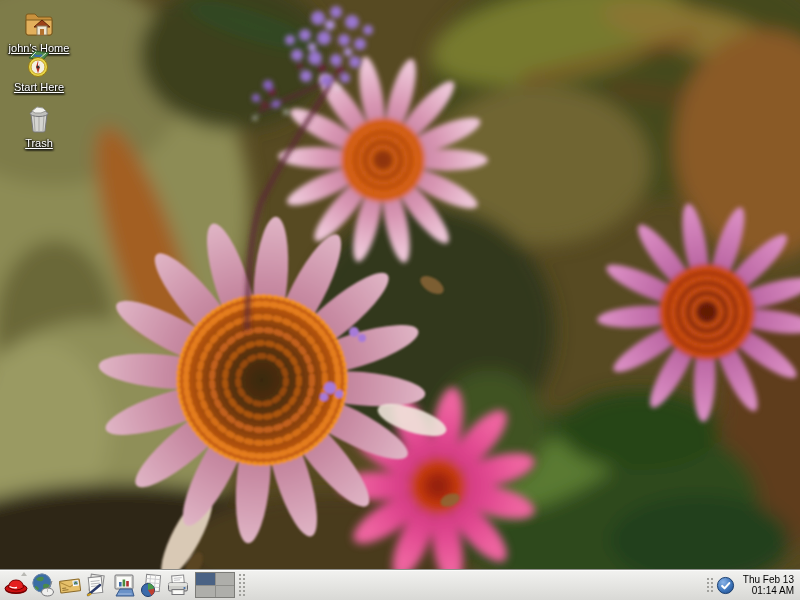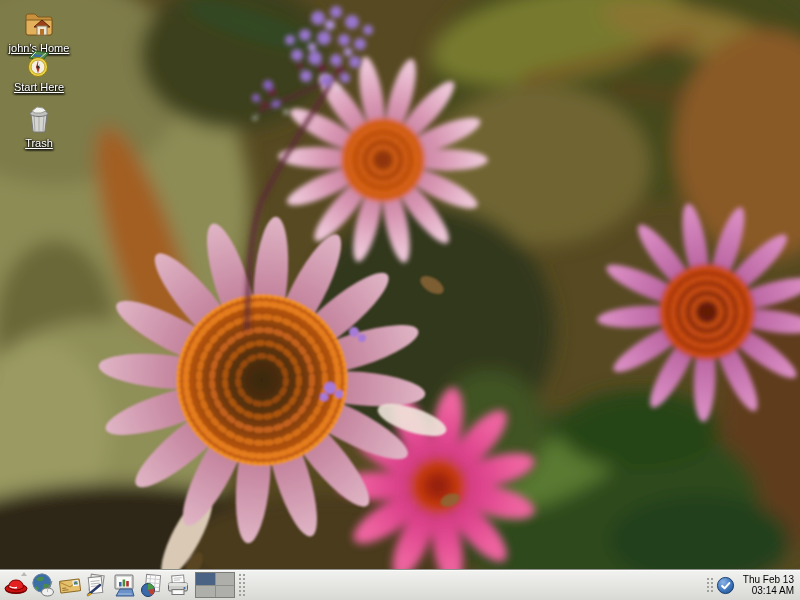--- a/index.html
+++ b/index.html
@@ -451,17 +451,17 @@
                 <stop offset="0.6" stop-color="#3a72b8"></stop>
                 <stop offset="1" stop-color="#1e4a88"></stop>
             </radialGradient>
           </defs>
           <circle cx="10" cy="10" r="8.5" fill="url(#ballg)" stroke="#163a6a"></circle>
           <path d="M6.5,10.5 L9,13 L14,7.5" fill="none" stroke="#ffffff" stroke-width="2.2" stroke-linecap="round" stroke-linejoin="round"></path>
         </svg>
       </div>
       <div class="clock">
         <div>Thu Feb 13</div>
-        <div>03:14 AM</div>
+        <div>01:14 AM</div>
       </div>
     </div>
   </div>
 </div>
 
 </body></html>

